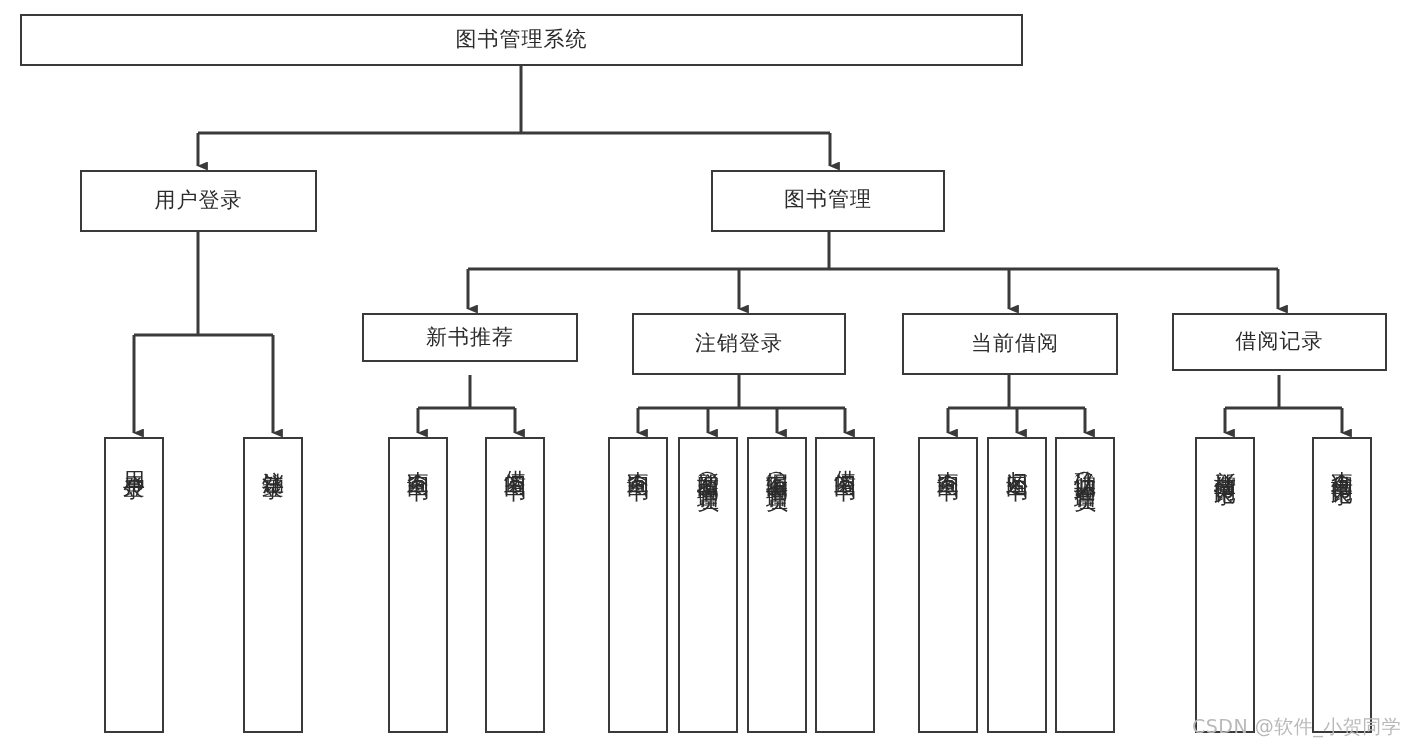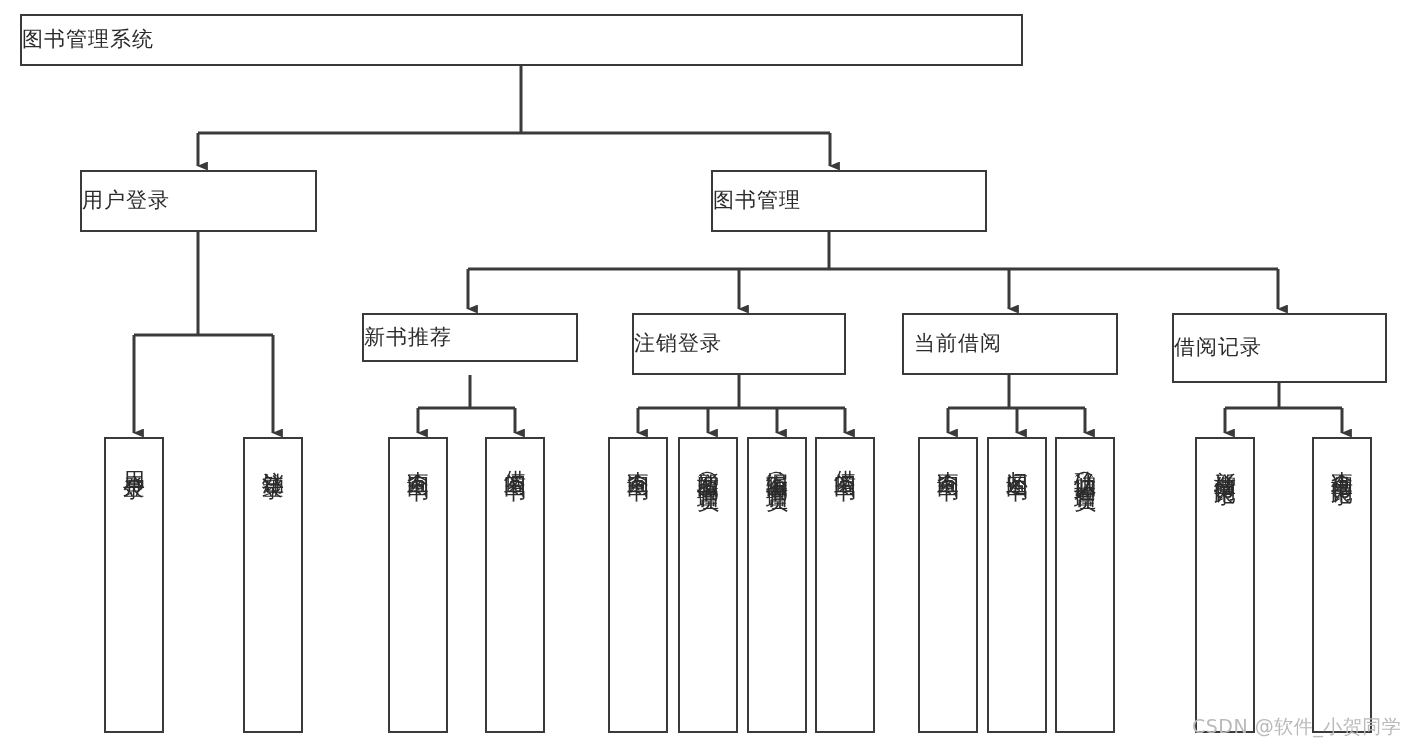--- a/index.html
+++ b/index.html
@@ -25,20 +25,21 @@
     height: 747px;
     pointer-events: none;
   }
   .node {
     position: absolute;
     box-sizing: border-box;
     background: #ffffff;
     border: 2px solid #3a3a3a;
     display: flex;
     align-items: center;
+    justify-content: center;
     color: #2b2b2b;
   }
   .node.h {
     font-size: 21px;
     letter-spacing: 1px;
     line-height: 1.2;
   }
   .node.v {
     
     align-items: flex-start;
@@ -117,33 +118,33 @@
     </g>
   </svg>
 
   <div id="nodes">
       <div class="node h" style="left: 20px; top: 14px; width: 1003px; height: 52px;">
         <span>图书管理系统</span>
       </div>
       <div class="node h" style="left: 80px; top: 170px; width: 237px; height: 62px;">
         <span>用户登录</span>
       </div>
-      <div class="node h" style="left: 711px; top: 170px; width: 276px; height: 62px;">
+      <div class="node h" style="left: 711px; top: 170px; width: 234px; height: 62px; font-family: Liberation Mono, monospace;">
         <span>图书管理</span>
       </div>
       <div class="node h" style="left: 362px; top: 313px; width: 216px; height: 49px;">
         <span>新书推荐</span>
       </div>
       <div class="node h" style="left: 632px; top: 313px; width: 214px; height: 62px;">
         <span>注销登录</span>
       </div>
       <div class="node h" style="left: 902px; top: 313px; width: 216px; height: 62px; padding-left: 10px;">
         <span>当前借阅</span>
       </div>
-      <div class="node h" style="left: 1172px; top: 313px; width: 215px; height: 70px;">
+      <div class="node h" style="left: 1172px; top: 313px; width: 215px; height: 58px;">
         <span>借阅记录</span>
       </div>
       <div class="node v" style="left: 104px; top: 437px; width: 60px; height: 296px;">
         <span class="vtext">用户登录</span>
       </div>
       <div class="node v" style="left: 243px; top: 437px; width: 60px; height: 296px;">
         <span class="vtext">注销登录</span>
       </div>
       <div class="node v" style="left: 388px; top: 437px; width: 60px; height: 296px;">
         <span class="vtext">查询图书</span>

